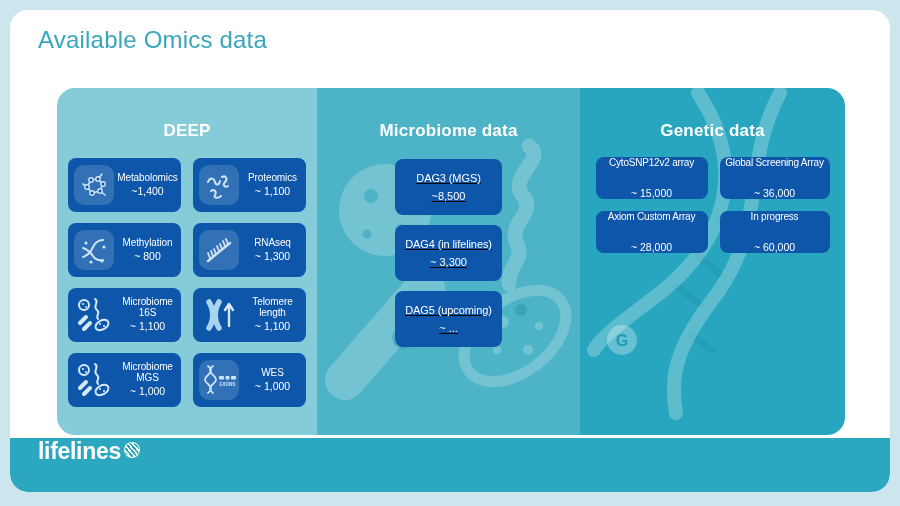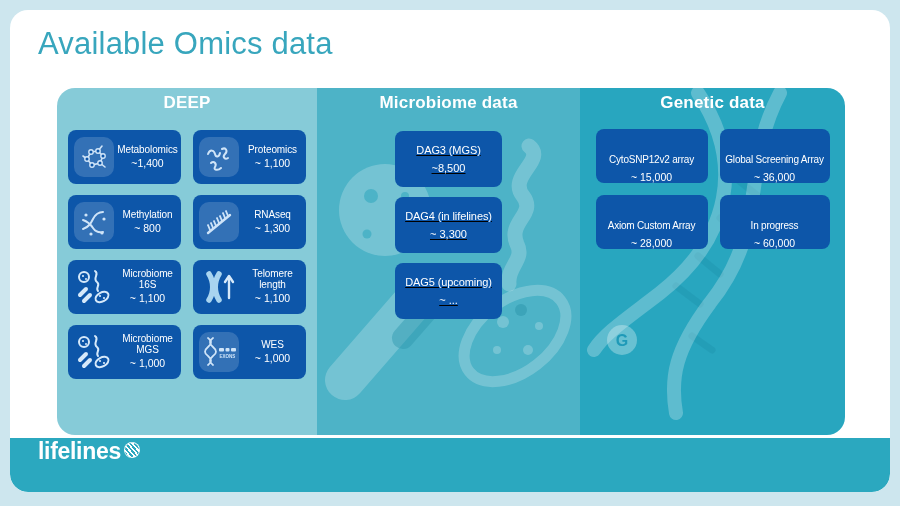--- a/index.html
+++ b/index.html
@@ -7,32 +7,32 @@
     width:900px;height:506px;position:relative;overflow:hidden;
     background:#cde6ee;
     font-family:"Liberation Sans", sans-serif;
   }
   .slide{
     position:absolute;left:10px;top:10px;width:880px;height:482px;
     background:#ffffff;border-radius:18px;overflow:hidden;
   }
   .title{
     position:absolute;left:28px;top:16px;
-    font-size:31px;font-weight:500;color:#38a6bd;letter-spacing:.2px;
+    font-size:24px;font-weight:500;color:#38a6bd;letter-spacing:.2px;
   }
   .panels{
     position:absolute;left:47px;top:78px;width:788px;height:347px;
     border-radius:18px;overflow:hidden;display:flex;
   }
   .panel{position:relative;height:100%;}
   .panel-deep{width:260px;background:#86cbd8;}
   .panel-micro{width:263px;background:#4db3c7;}
   .panel-genetic{width:265px;background:#28a6bf;}
   .panel-header{
-    position:relative;z-index:2;text-align:center;padding-top:5px;
+    position:relative;z-index:2;text-align:center;padding-top:33px;
     font-size:17px;font-weight:700;color:#ffffff;letter-spacing:.2px;height:19px;
   }
   .deco{position:absolute;inset:0;z-index:0;pointer-events:none;}
 
   .card{background:#0d56a9;border-radius:8px;color:#ffffff;box-sizing:border-box;}
 
   .deep-grid{
     position:relative;z-index:1;margin-top:18px;
     display:grid;grid-template-columns:113px 113px;gap:11px 12px;justify-content:center;
   }
@@ -57,21 +57,21 @@
     width:107px;height:56px;
     display:flex;flex-direction:column;align-items:center;justify-content:center;gap:6px;
   }
   .micro-card .card-label{font-size:11px;}
   .micro-card .card-value{font-size:11px;}
 
   .gen-grid{
     position:relative;z-index:1;margin-top:17px;
     display:grid;grid-template-columns:112px 110px;gap:12px;justify-content:center;
   }
-  .gen-card{height:54px;display:flex;flex-direction:column;align-items:center;justify-content:flex-end;gap:6px;}
+  .gen-card{height:42px;display:flex;flex-direction:column;align-items:center;justify-content:space-between;gap:6px;}
   .gen-card .card-label{font-size:10px;letter-spacing:-0.2px;white-space:nowrap;}
   .gen-card .card-value{font-size:10.5px;}
 
   .footer-bar{
     position:absolute;left:0;bottom:0;width:100%;height:54px;
     background:#2ba8bf;border-radius:0 0 18px 18px;
     display:flex;padding-left:28px;box-sizing:border-box;
   }
   .brand{color:#ffffff;font-weight:700;font-size:23px;letter-spacing:-0.3px;}
   .brand-globe{

